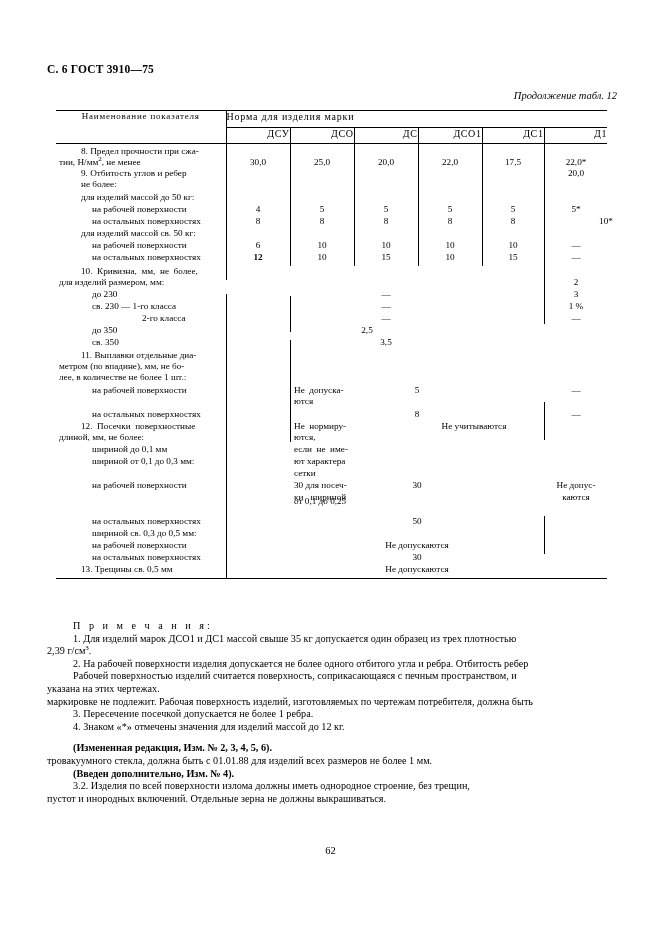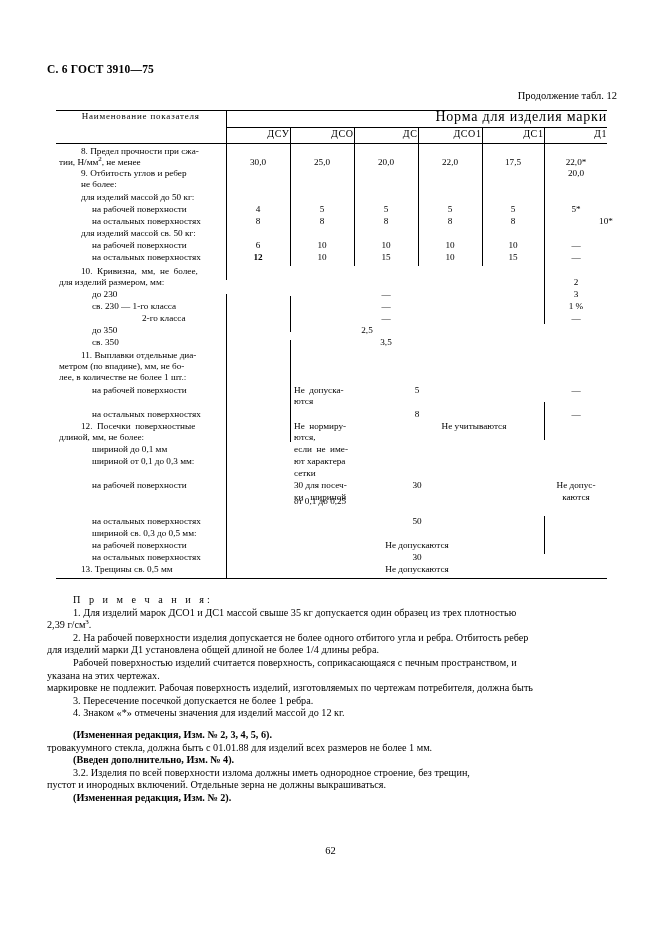--- a/index.html
+++ b/index.html
@@ -31,20 +31,21 @@
     font-size: 11.5px;
     font-weight: bold;
     letter-spacing: .2px;
     white-space: nowrap;
   }
   .tbl-continuation {
     position: absolute;
     right: 44px;
     top: 90px;
     font-size: 10.5px;
+    font-style: italic;
     white-space: nowrap;
   }
 
   
   .tbl-wrap {
     position: absolute;
     left: 56px;
     top: 110px;
     width: 551px;
   }
@@ -66,22 +67,22 @@
   .vl  { border-left: 0.8px solid #000; }
 
   
   .hd-name {
     text-align: center;
     font-size: 9px;
     letter-spacing: .8px;
     padding-top: 12px;
   }
   .hd-norma {
-    text-align: right;
-    font-size: 14px;
+    text-align: left;
+    font-size: 10px;
     letter-spacing: .8px;
     padding: 4px 0 4px 0;
   }
   .hd-mark {
     text-align: right;
     font-size: 10px;
     letter-spacing: .6px;
     padding: 4px 0 4px 0;
   }
   .ft {
@@ -113,20 +114,21 @@
   }
   .notes p {
     margin: 0 0 0 0;
     text-indent: 26px;
   }
   .notes p.noind { text-indent: 0; }
   .notes p.gap { margin-top: 9px; }
   .notes .hdr {
     letter-spacing: 3px;
     text-indent: 26px;
+    margin-top: 26px;
   }
   .bold { font-weight: bold; }
   sup.sm { font-size: 7px; vertical-align: super; line-height: 0; }
 
   .folio {
     position: absolute;
     left: 0;
     top: 845px;
     width: 661px;
     text-align: center;
@@ -294,29 +296,27 @@
       <div class="ft ftc" style="left:361px; top:420px;">Не допускаются</div>
 
     </div>
   </div>
 
   <div class="notes">
     <p class="hdr">П р и м е ч а н и я:</p>
     <p>1. Для  изделий   марок ДСО1 и ДС1 массой  свыше 35 кг допускается один образец из трех плотностью</p>
     <p class="noind"><span>2,39 г/см</span><sup class="sm">3</sup><span>.</span></p>
     <p>2. На рабочей поверхности изделия допускается не более одного отбитого угла и ребра. Отбитость ребер</p>
-    <p class="noind">для изделий марки Д1 установлена общей длиной не более 1/4 длины ребра.</p>
     <p>Рабочей поверхностью изделий считается поверхность, соприкасающаяся с печным пространством, и</p>
     <p class="noind">указана на этих чертежах.</p>
     <p class="noind">маркировке не подлежит. Рабочая поверхность изделий, изготовляемых по чертежам потребителя, должна быть</p>
     <p>3. Пересечение посечкой допускается не более 1 ребра.</p>
     <p>4. Знаком «*» отмечены значения для изделий массой до 12 кг.</p>
     <p class="bold gap">(Измененная редакция, Изм. № 2, 3, 4, 5, 6).</p>
     <p class="noind">тровакуумного стекла, должна быть с 01.01.88 для изделий всех размеров не более 1 мм.</p>
     <p class="bold">(Введен дополнительно, Изм. № 4).</p>
     <p>3.2. Изделия по всей поверхности излома должны иметь однородное строение, без трещин,</p>
     <p class="noind">пустот и инородных включений. Отдельные зерна не должны выкрашиваться.</p>
-    <p class="bold">(Измененная редакция, Изм. № 2).</p>
   </div>
 
   <div class="folio">62</div>
 
 </div>
 
 </body></html>

